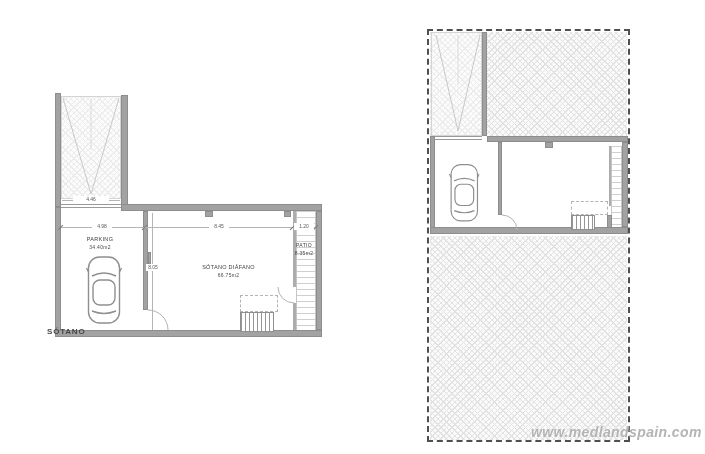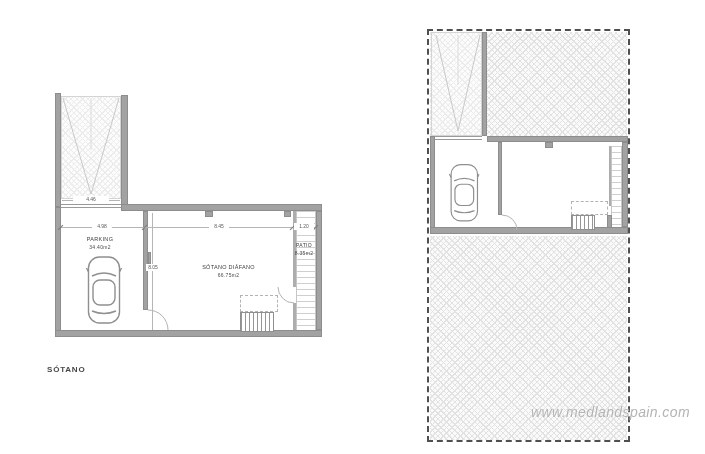--- a/index.html
+++ b/index.html
@@ -101,21 +101,21 @@
     <div class="area">66.75m2</div>
   </div>
   <div class="abs roomlabel" style="left:292px;top:241px;width:24px;font-size:5px;">
     <div>PATIO</div>
     <div class="area">8.35m2</div>
   </div>
 
   <div class="abs dashbox" style="left:240px;top:295px;width:38px;height:17px;"></div>
   <div class="abs stairs" style="left:240px;top:312px;width:34px;height:20px;"></div>
 
-  <div class="abs plan-caption" style="left:47px;top:365px;">SÓTANO</div>
+  <div class="abs plan-caption" style="left:47px;top:327px;">SÓTANO</div>
 
 
   <div class="abs xhatch" style="left:430px;top:32px;width:197px;height:104px;"></div>
   <div class="abs xhatch" style="left:430px;top:236px;width:197px;height:204px;"></div>
 
   <div class="abs xhatch-light" style="left:431px;top:32px;width:51px;height:104px;"></div>
   <div class="abs wall" style="left:482px;top:32px;width:5px;height:104px;"></div>
 
   <div class="abs wall" style="left:487px;top:136px;width:141px;height:6px;"></div>
   <div class="abs doorline" style="left:434px;top:136px;width:48px;height:4px;"></div>
@@ -126,21 +126,21 @@
   <div class="abs wall" style="left:545px;top:142px;width:8px;height:6px;"></div>
   <div class="abs rungs" style="left:611px;top:146px;width:11px;height:81px;"></div>
   <div class="abs thinwall" style="left:609px;top:146px;width:2px;height:60px;"></div>
   <div class="abs wall" style="left:607px;top:215px;width:5px;height:13px;"></div>
 
   <div class="abs dashbox" style="left:571px;top:201px;width:37px;height:14px;"></div>
   <div class="abs stairs" style="left:571px;top:215px;width:24px;height:15px;"></div>
 
   <div class="abs parcel" style="left:427px;top:29px;width:203px;height:413px;"></div>
 
-  <div class="abs watermark" style="left:531px;top:404px;">www.medlandspain.com</div>
+  <div class="abs watermark" style="left:531px;top:424px;font-weight:bold;">www.medlandspain.com</div>
 
   <svg class="overlay" width="705" height="454" viewBox="0 0 705 454">
     <defs>
       <symbol id="car" viewBox="0 0 36 70">
         <g fill="#ffffff" stroke="#8f8f8f" stroke-width="1.4">
           <rect x="2.5" y="2" width="31" height="66" rx="11"></rect>
           <path d="M6,21 Q18,15 30,21" fill="none"></path>
           <rect x="7" y="25" width="22" height="25" rx="7" fill="none"></rect>
           <path d="M6,56 Q18,61 30,56" fill="none"></path>
           <line x1="2.5" y1="17" x2="0.5" y2="13"></line>

